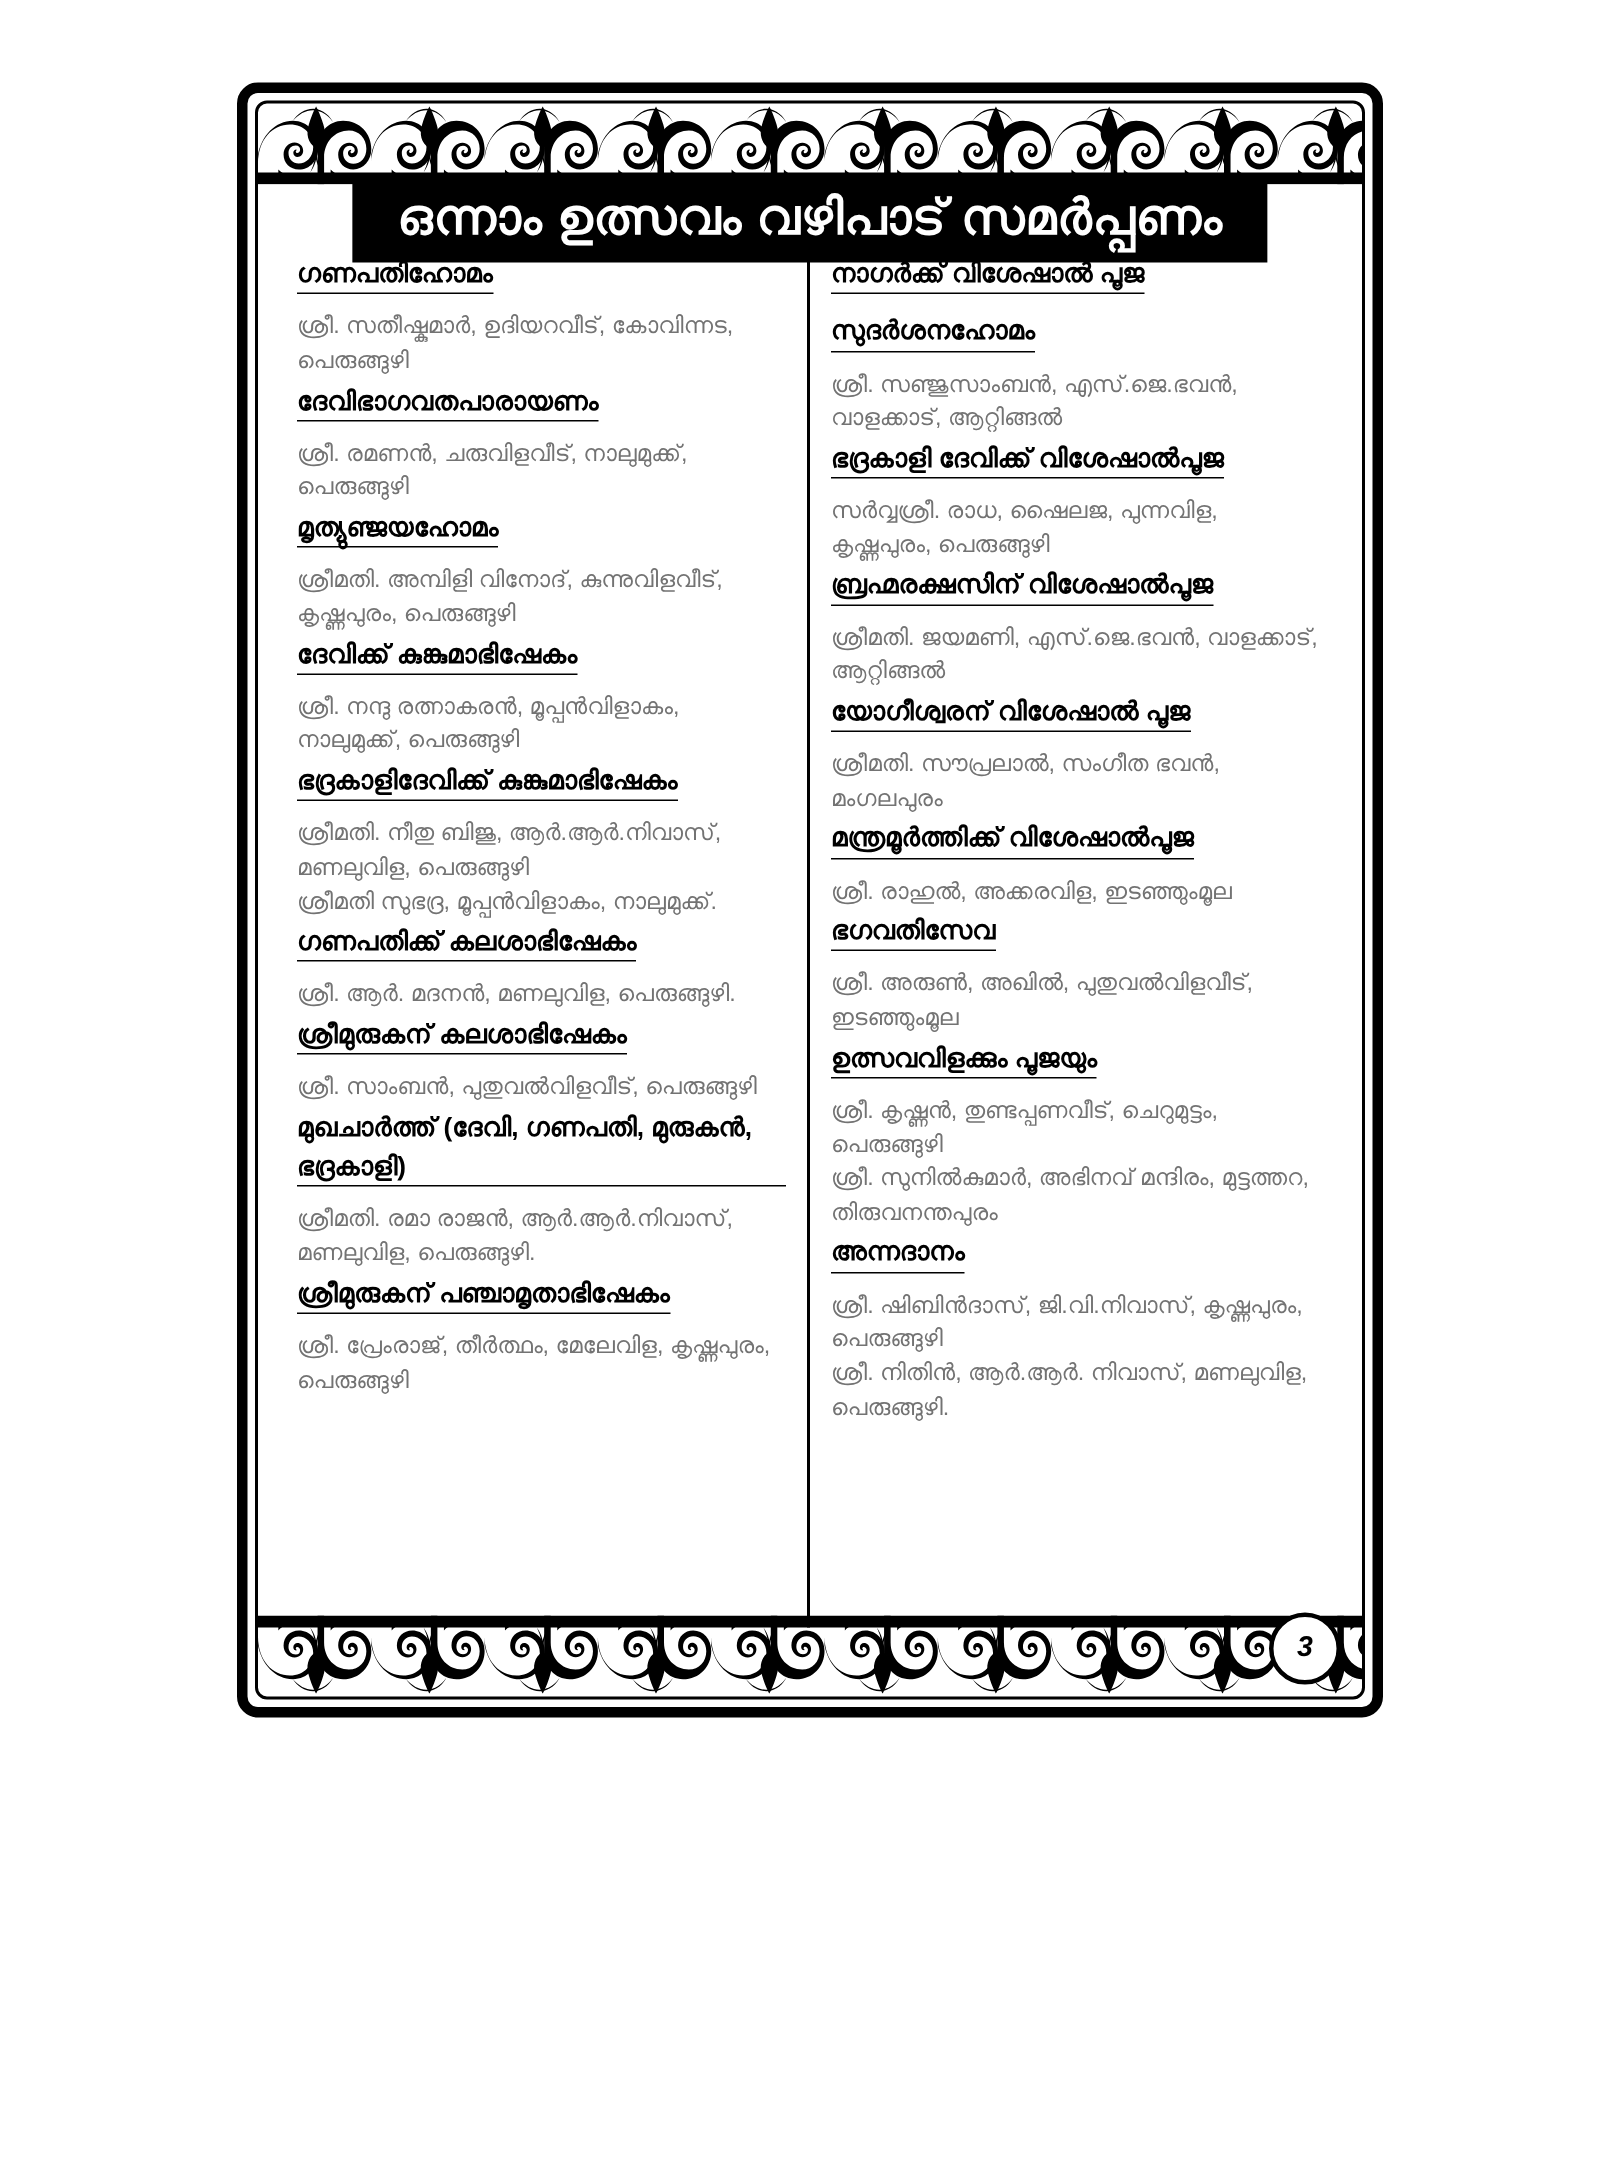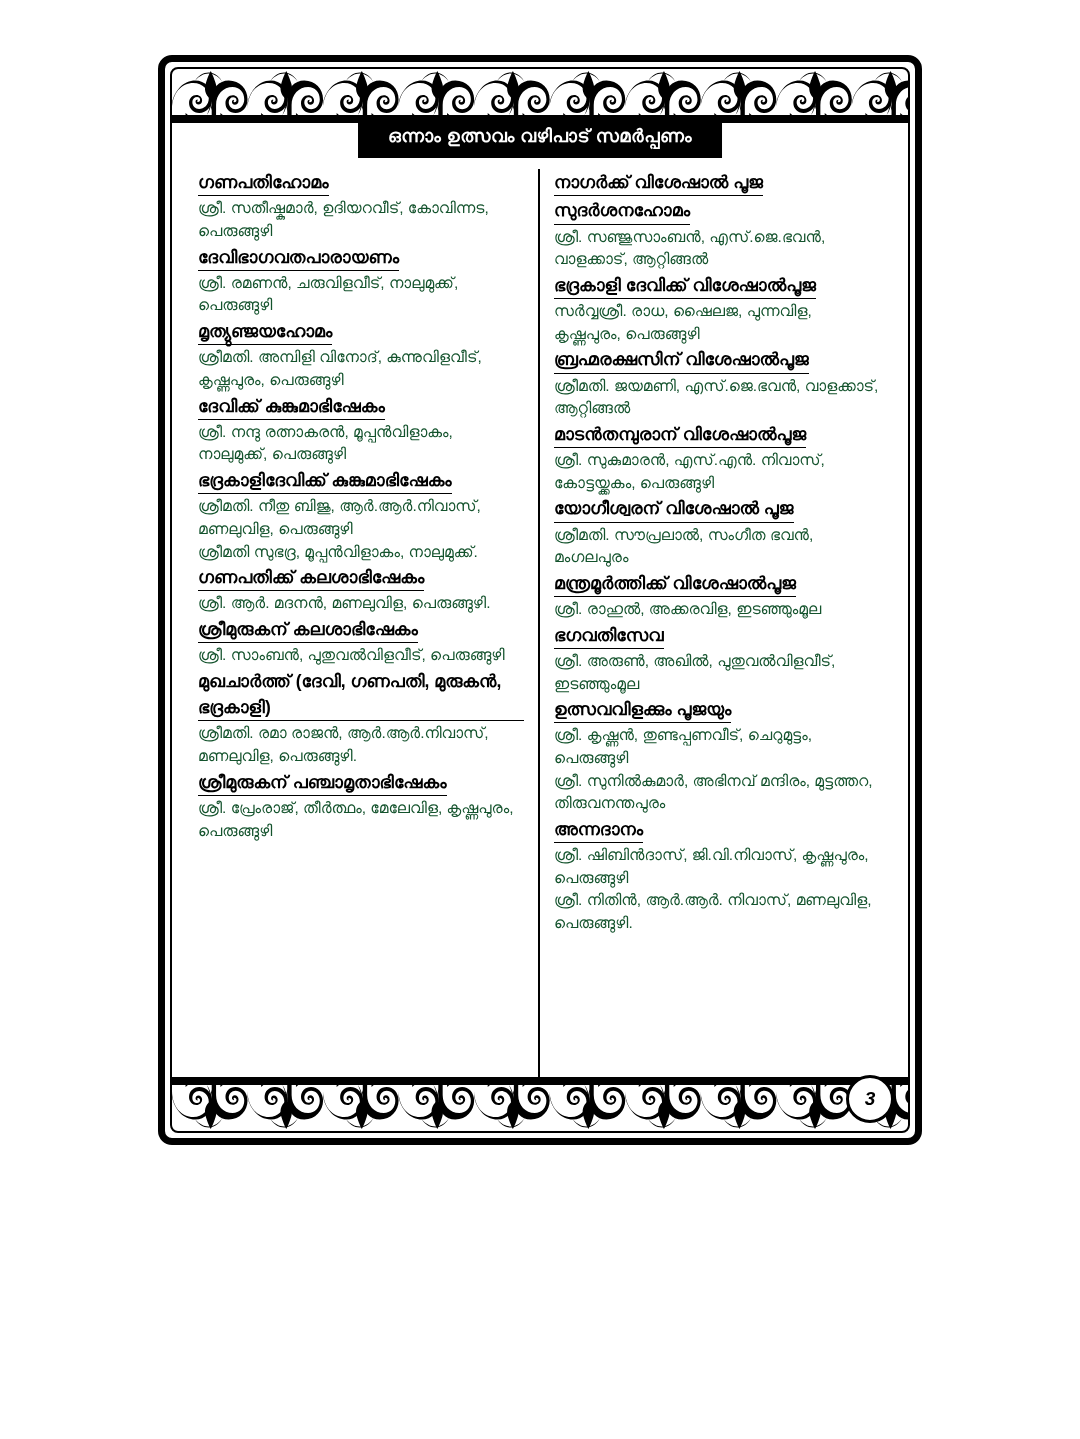--- a/index.html
+++ b/index.html
@@ -59,21 +59,21 @@
     left: 50%;
     transform: translateX(-50%);
     top: 48px;
     background: #000000;
     color: #ffffff;
     padding: 9px 30px 11px 30px;
     white-space: nowrap;
     z-index: 5;
   }
   .title-plate .title-text {
-    font-size: 18px;
+    font-size: 33px;
     font-weight: bold;
     letter-spacing: 0.5px;
     line-height: 1.15;
   }
 
   
   .columns {
     position: absolute;
     left: 0;
     right: 0;
@@ -94,29 +94,29 @@
 
   .entry { margin-bottom: 1px; }
 
   .entry-title {
     font-size: 17.5px;
     font-weight: bold;
     line-height: 1.5;
     color: #000000;
     display: table;
     border-bottom: 1.5px solid #000000;
-    margin-bottom: 1px;
+    margin-bottom: 11px;
     padding-bottom: 0px;
   }
   .entry-title.wrap { display: block; }
 
   .entry-donor {
     font-size: 15.5px;
     line-height: 1.46;
-    color: #14532d;
+    color: #737373;
     margin-bottom: 0px;
   }
 
   
   .page-badge {
     position: absolute;
     right: 14px;
     bottom: 8px;
     width: 42px;
     height: 42px;
@@ -254,24 +254,20 @@
           </div>
           <div class="entry">
             <div class="entry-title">ഭദ്രകാളി ദേവിക്ക് വിശേഷാൽപൂജ</div>
             <div class="entry-donor">സർവ്വശ്രീ. രാധ, ഷൈലജ, പുന്നവിള, കൃഷ്ണപുരം, പെരുങ്ങുഴി</div>
           </div>
           <div class="entry">
             <div class="entry-title">ബ്രഹ്മരക്ഷസിന് വിശേഷാൽപൂജ</div>
             <div class="entry-donor">ശ്രീമതി. ജയമണി, എസ്.ജെ.ഭവൻ, വാളക്കാട്, ആറ്റിങ്ങൽ</div>
           </div>
           <div class="entry">
-            <div class="entry-title">മാടൻതമ്പുരാന് വിശേഷാൽപൂജ</div>
-            <div class="entry-donor">ശ്രീ. സുകുമാരൻ, എസ്.എൻ. നിവാസ്, കോട്ടയ്ക്കകം, പെരുങ്ങുഴി</div>
-          </div>
-          <div class="entry">
             <div class="entry-title">യോഗീശ്വരന് വിശേഷാൽ പൂജ</div>
             <div class="entry-donor">ശ്രീമതി. സൗപ്രലാൽ, സംഗീത ഭവൻ, മംഗലപുരം</div>
           </div>
           <div class="entry">
             <div class="entry-title">മന്ത്രമൂർത്തിക്ക് വിശേഷാൽപൂജ</div>
             <div class="entry-donor">ശ്രീ. രാഹുൽ, അക്കരവിള, ഇടഞ്ഞുംമൂല</div>
           </div>
           <div class="entry">
             <div class="entry-title">ഭഗവതിസേവ</div>
             <div class="entry-donor">ശ്രീ. അരുൺ, അഖിൽ, പുതുവൽവിളവീട്, ഇടഞ്ഞുംമൂല</div>

